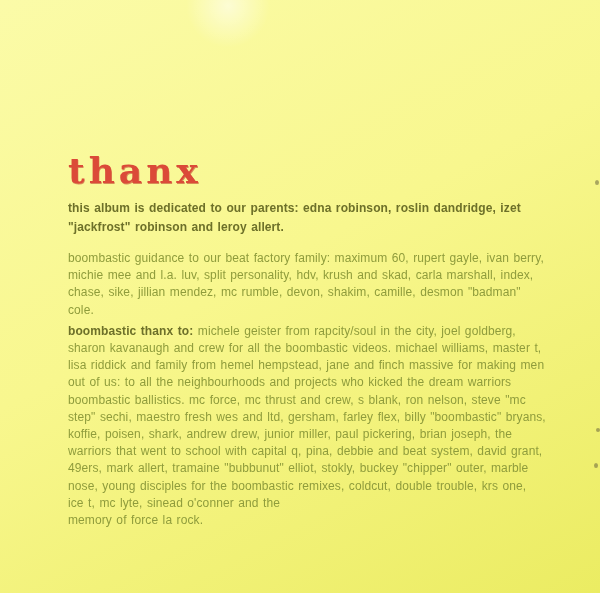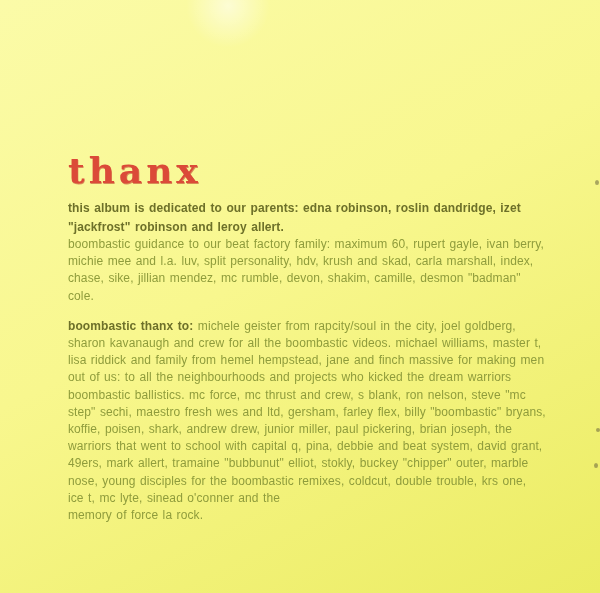--- a/index.html
+++ b/index.html
@@ -44,24 +44,25 @@
     line-height: 17.2px;
     letter-spacing: 0.1px;
     word-spacing: 1px;
   }
   .dedication {
     font-weight: bold;
     color: var(--dedication-color);
     line-height: 18.5px;
   }
   .guidance {
+    margin-top: 14px;
     color: var(--body-color);
   }
   .thanx {
-    margin-top: 13px;
+    margin-top: 4px;
     color: var(--body-color);
   }
   .thanx .lead {
     font-weight: bold;
     color: var(--dedication-color);
   }
   .thanx .closing { display: block; }
   .speck {
     position: absolute;
     border-radius: 50%;

